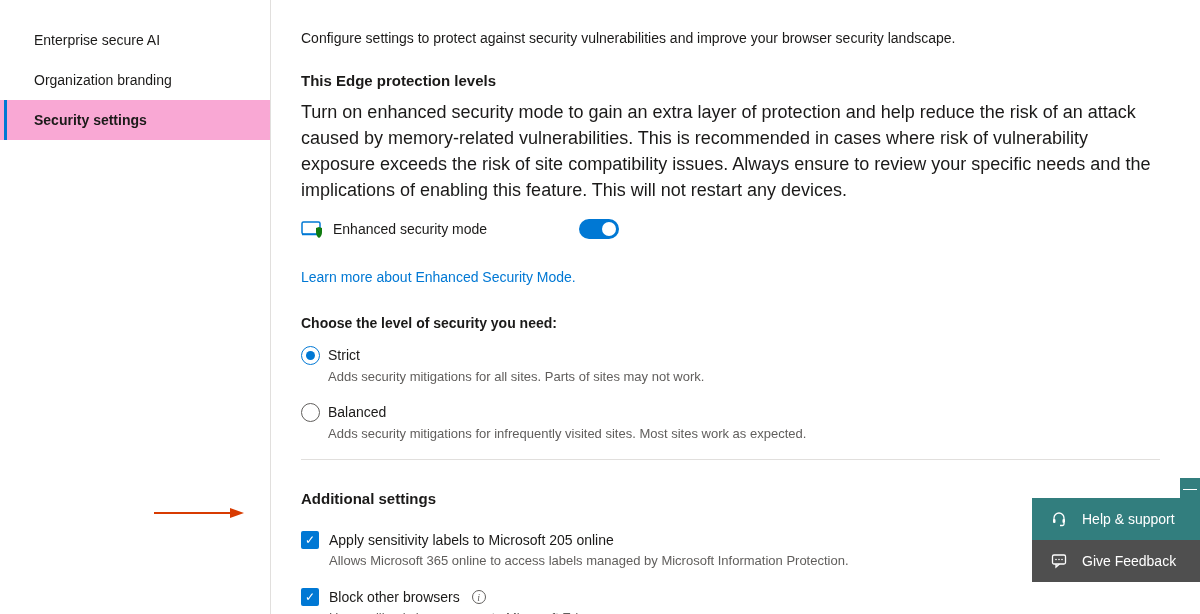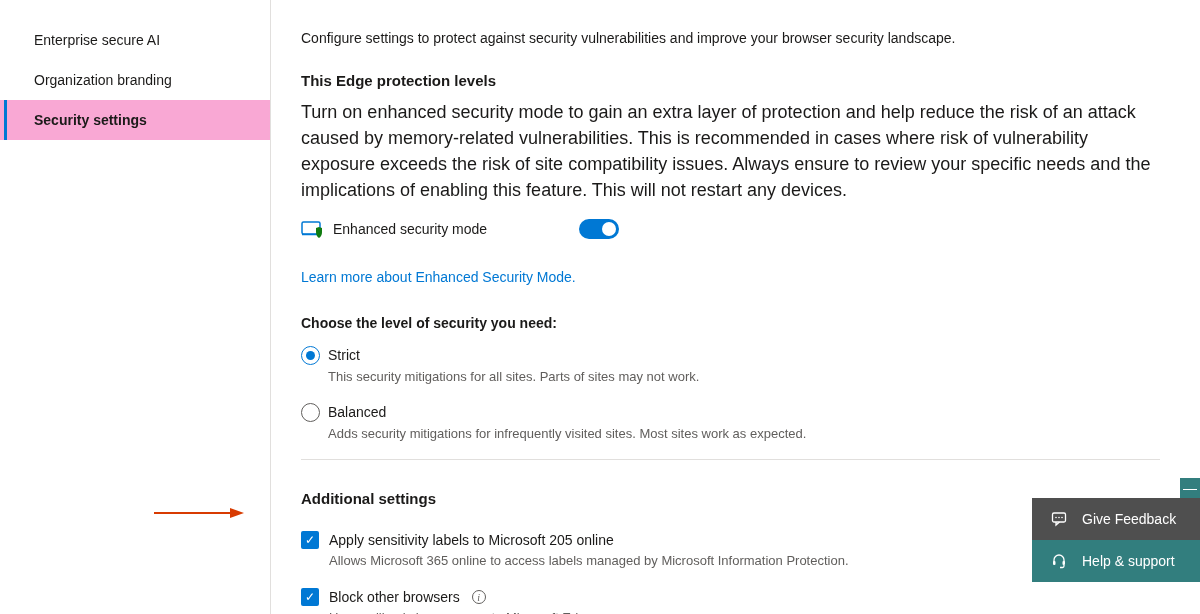--- a/index.html
+++ b/index.html
@@ -74,21 +74,21 @@
     <a class="link">Learn more about Enhanced Security Mode.</a>
 
     <h4 class="sub-title">Choose the level of security you need:</h4>
 
     <div class="radio-row">
       <span class="radio-outer selected">
           <span class="radio-inner"></span>
         </span>
       <span class="radio-label">Strict</span>
     </div>
-    <p class="radio-desc">This security mitigations for all sites. Parts of sites may not work.</p>
+    <p class="radio-desc">Adds security mitigations for all sites. Parts of sites may not work.</p>
 
     <div class="radio-row">
       <span class="radio-outer"></span>
       <span class="radio-label">Balanced</span>
     </div>
     <p class="radio-desc">Adds security mitigations for infrequently visited sites. Most sites work as expected.</p>
 
     <div class="divider"></div>
 
     <h3 class="section-title">Additional settings</h3>
@@ -116,36 +116,36 @@
 
 <div class="arrow-annotation">
   <svg width="90" height="16" viewBox="0 0 90 16">
     <line x1="0" y1="8" x2="78" y2="8" stroke="#d83b01" stroke-width="2"></line>
     <polygon points="90,8 76,3 76,13" fill="#d83b01"></polygon>
   </svg>
 </div>
 
 <div class="float-buttons">
   <div class="float-minus">—</div>
+  <div class="float-btn help">
+    <span class="float-icon">
+      <svg width="16" height="16" viewBox="0 0 16 16" fill="none" stroke="#fff" stroke-width="1.3">
+        <path d="M3 9 V7 a5 5 0 0 1 10 0 V9"></path>
+        <rect x="2" y="8" width="2.5" height="4" rx="1" fill="#fff" stroke="none"></rect>
+        <rect x="11.5" y="8" width="2.5" height="4" rx="1" fill="#fff" stroke="none"></rect>
+        <path d="M13 12 v1 a1.5 1.5 0 0 1 -1.5 1.5 H9"></path>
+      </svg>
+    </span>
+    <span>Help &amp; support</span>
+  </div>
   <div class="float-btn feedback">
     <span class="float-icon">
       <svg width="16" height="16" viewBox="0 0 16 16" fill="none" stroke="#fff" stroke-width="1.3">
         <rect x="1.5" y="2" width="13" height="9" rx="1.5"></rect>
         <path d="M5 11 L5 14 L8.5 11"></path>
         <circle cx="5" cy="6.5" r="0.8" fill="#fff" stroke="none"></circle>
         <circle cx="8" cy="6.5" r="0.8" fill="#fff" stroke="none"></circle>
         <circle cx="11" cy="6.5" r="0.8" fill="#fff" stroke="none"></circle>
       </svg>
     </span>
     <span>Give Feedback</span>
   </div>
-  <div class="float-btn help">
-    <span class="float-icon">
-      <svg width="16" height="16" viewBox="0 0 16 16" fill="none" stroke="#fff" stroke-width="1.3">
-        <path d="M3 9 V7 a5 5 0 0 1 10 0 V9"></path>
-        <rect x="2" y="8" width="2.5" height="4" rx="1" fill="#fff" stroke="none"></rect>
-        <rect x="11.5" y="8" width="2.5" height="4" rx="1" fill="#fff" stroke="none"></rect>
-        <path d="M13 12 v1 a1.5 1.5 0 0 1 -1.5 1.5 H9"></path>
-      </svg>
-    </span>
-    <span>Help &amp; support</span>
-  </div>
 </div>
 
 </body></html>

